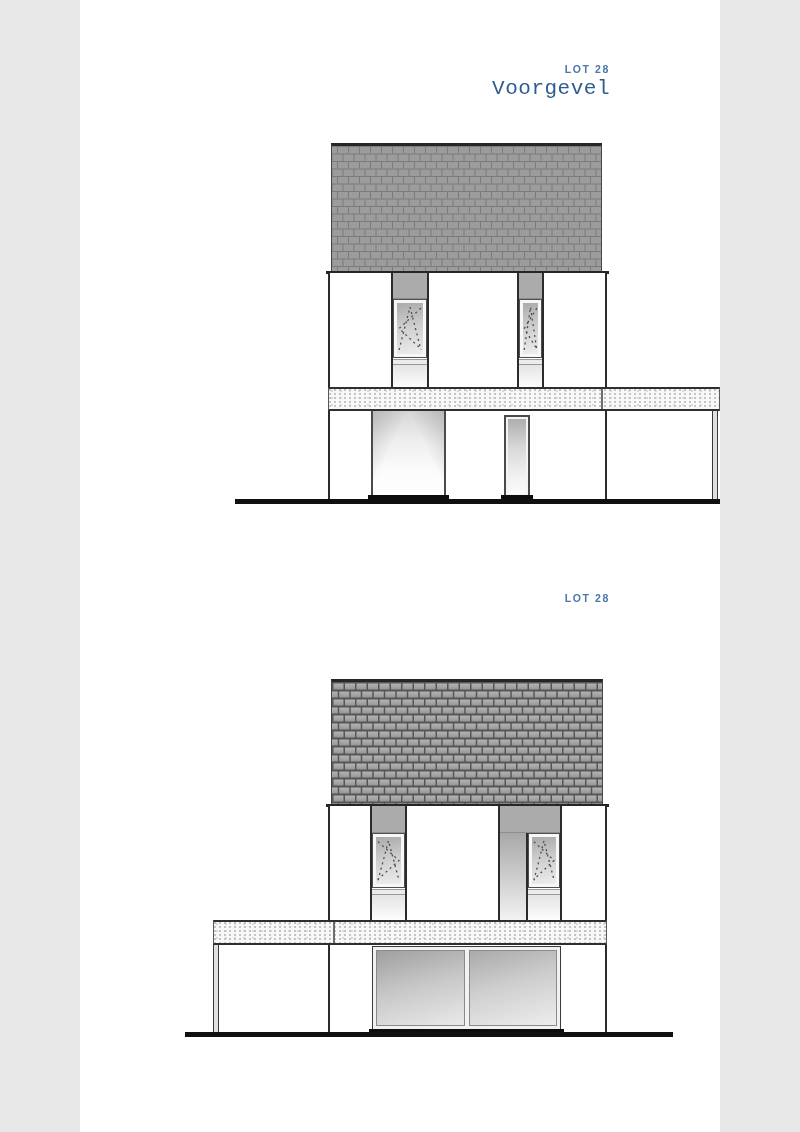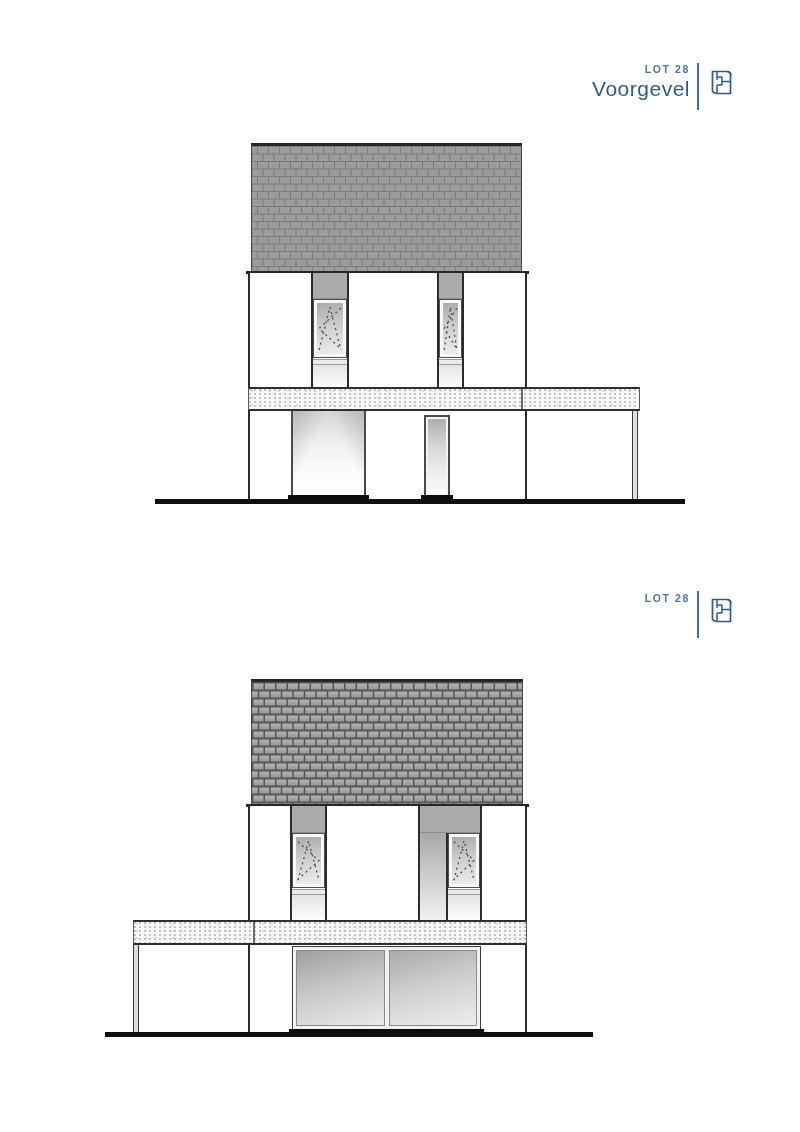--- a/index.html
+++ b/index.html
@@ -1,25 +1,25 @@
 <!DOCTYPE html>
 <html><head>
 <meta charset="utf-8">
 <style>
   html,body{margin:0;padding:0;background:#e8e8e8;}
   .sheet{
-    position:relative;width:800px;height:1132px;margin:0 auto;background:#ffffff;
+    position:relative;width:640px;height:1132px;margin:0 auto;background:#ffffff;
     font-family:"Liberation Sans",sans-serif;overflow:hidden;
   }
   .abs{position:absolute;box-sizing:border-box;}
 
   
   .view-header{position:absolute;right:110px;width:260px;text-align:right;}
   .lot-label{font-size:10.5px;font-weight:bold;letter-spacing:1.6px;color:#4a76a8;margin-bottom:3px;}
-  .view-title{font-family:Liberation Sans, sans-serif;font-size:21px;letter-spacing:.5px;color:#2d5c92;line-height:22px;}
+  .view-title{font-family:Liberation Mono, monospace;font-size:21px;letter-spacing:.5px;color:#2d5c92;line-height:22px;}
   .hdr-divider{position:absolute;left:697px;width:2px;height:47px;background:#3f6ea2;}
   .hdr-icon{position:absolute;left:708px;width:27px;height:29px;}
 
   
   .roof{border:1px solid #454545;border-top:3px solid #262626;}
   .roof svg{display:block;width:100%;height:100%;}
   .eaves{background:#262626;}
   .wall{background:#ffffff;border-left:2px solid #2b2b2b;border-right:2px solid #2b2b2b;}
   .wincol{display:flex;flex-direction:column;border-left:2px solid #2b2b2b;border-right:2px solid #2b2b2b;background:#fff;}
   .recess{height:25px;background:#ababab;border-bottom:1px solid #8d8d8d;flex:none;}

